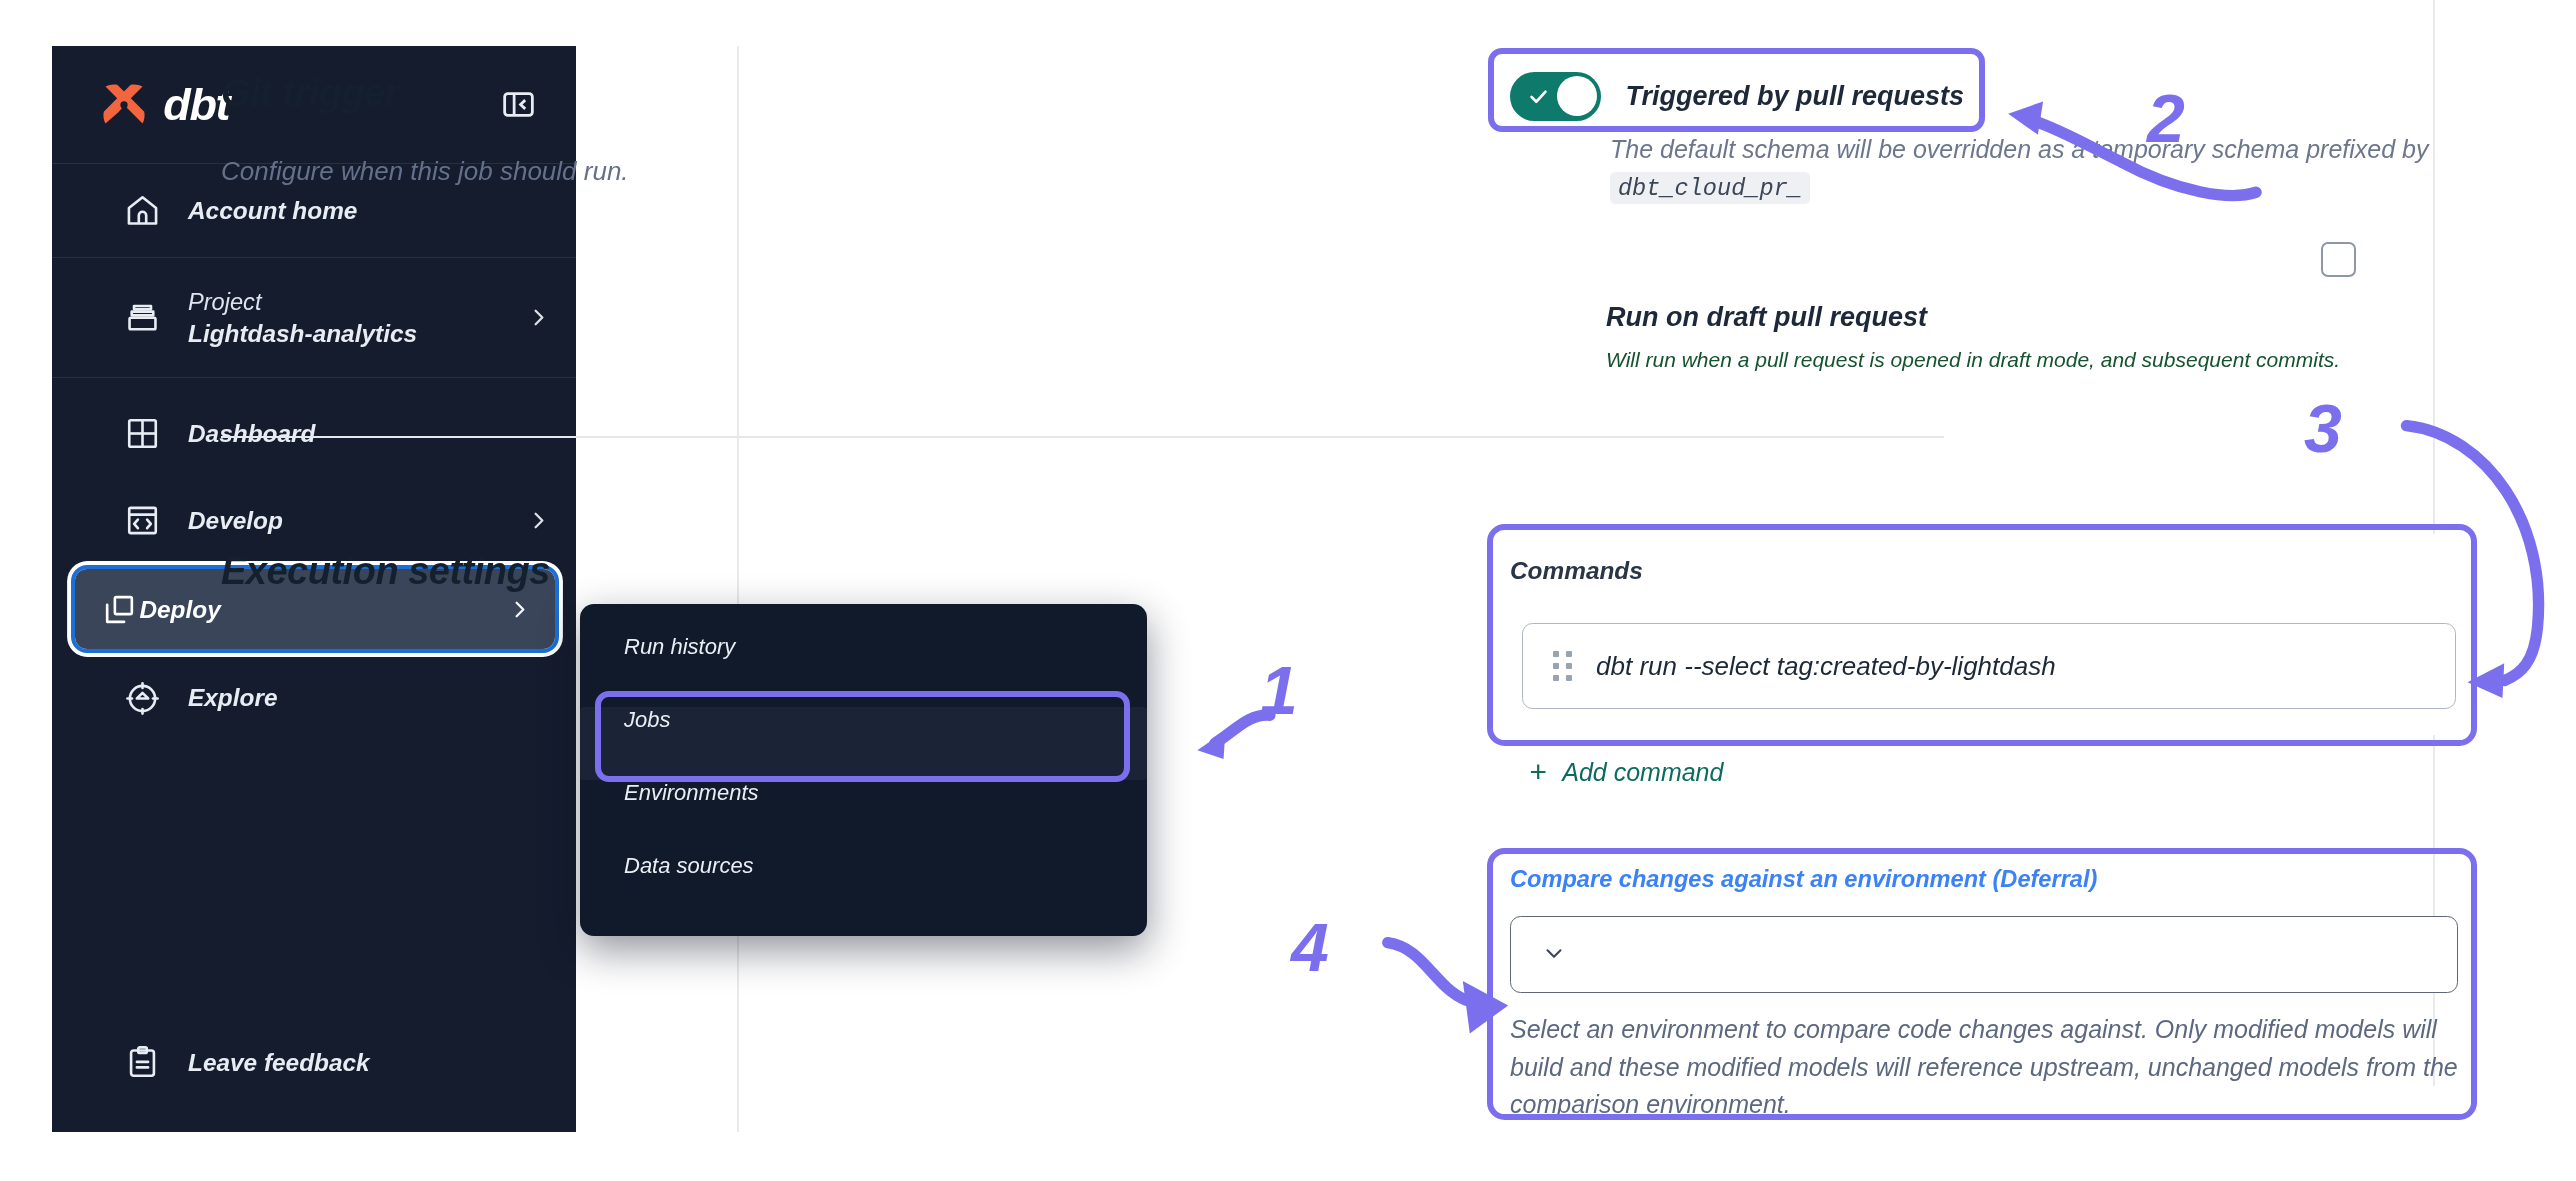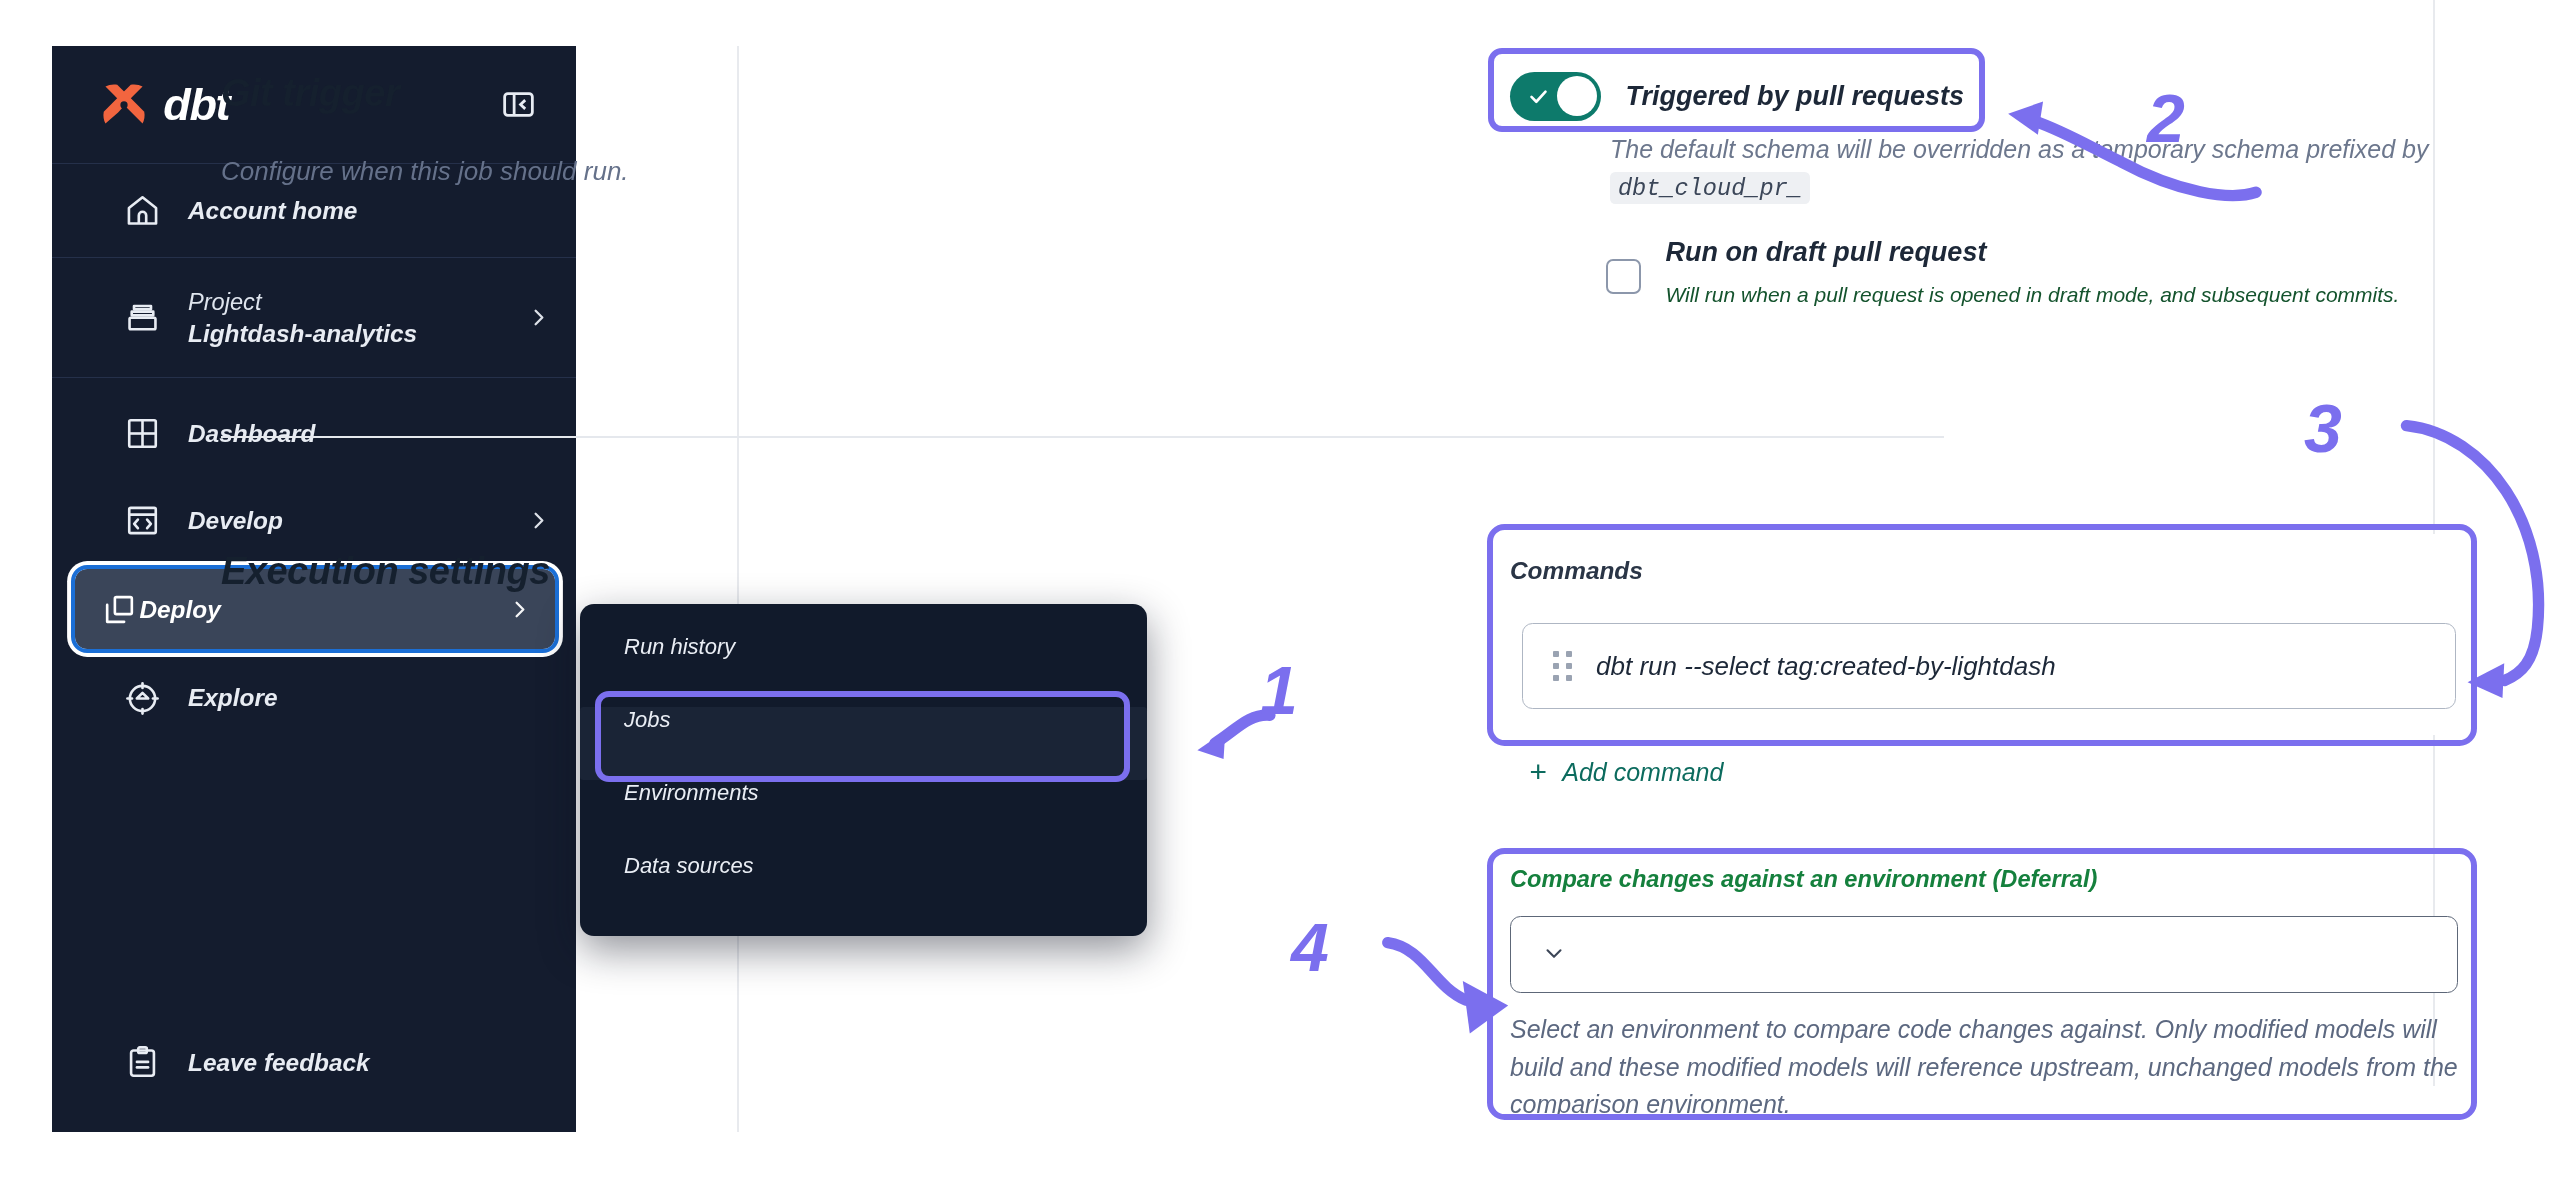--- a/index.html
+++ b/index.html
@@ -124,21 +124,21 @@
 
   #pr-desc {
     position: absolute; left: 1610px; top: 131px; width: 873px;
     font-size: 25px; line-height: 1.45; color: #6c778d;
   }
   code.inline {
     background: #eef0f3; color: #3b4658; border-radius: 5.2px;
     padding: 2.6px 7.9px; font-family: "Liberation Mono", monospace; font-size: 23.6px;
   }
 
-  #draft-row { position: absolute; left: 1606px; top: 237px; display: flex; gap: 24.4px; align-items: center; }
+  #draft-row { position: absolute; left: 1606px; top: 237px; display: flex; gap: 24.4px; align-items: flex-end; flex-direction: column; }
   .cbox {
     width: 35px; height: 35px; border: 2.6px solid #8c97ab; border-radius: 7px;
     background: #fff; flex: none; margin-top: 5.2px; cursor: pointer;
   }
   #draft-title { font-size: 27px; font-weight: 700; color: #1d2838; }
   #draft-desc { font-size: 21px; line-height: 1.45; color: #14532d; margin-top: 12.2px; width: 750px; }
 
   
   #cmd-card {
     position: absolute; left: 1499px; top: 534px;
@@ -157,21 +157,21 @@
   .grip i { width: 6.1px; height: 6.1px; background: #9aa3b2; border-radius: 0.9px; display: block; }
 
   #add-cmd {
     position: absolute; left: 1529px; top: 757px;
     display: flex; align-items: center; gap: 15.7px;
     color: #0c6b5e; font-size: 25px; cursor: pointer;
   }
   .plus { font-size: 30px; line-height: 1; font-weight: 400; }
 
   
-  #def-label { position: absolute; left: 1510px; top: 866px; font-size: 23.6px; font-weight: 700; color: #15803d; }
+  #def-label { position: absolute; left: 1510px; top: 866px; font-size: 23.6px; font-weight: 700; color: #3b82f6; }
   #def-select {
     position: absolute; left: 1510px; top: 916px; width: 948px; height: 77px;
     border: 1.7px solid #5d6778; border-radius: 10.5px; background: #ffffff;
     display: flex; align-items: center; padding: 0 30px; cursor: pointer;
   }
   #def-value { font-size: 26px; color: #14202e; flex: 1; }
   #def-desc {
     position: absolute; left: 1510px; top: 1011px; width: 951px;
     font-size: 25px; line-height: 1.5; color: #5c6880;
   }

